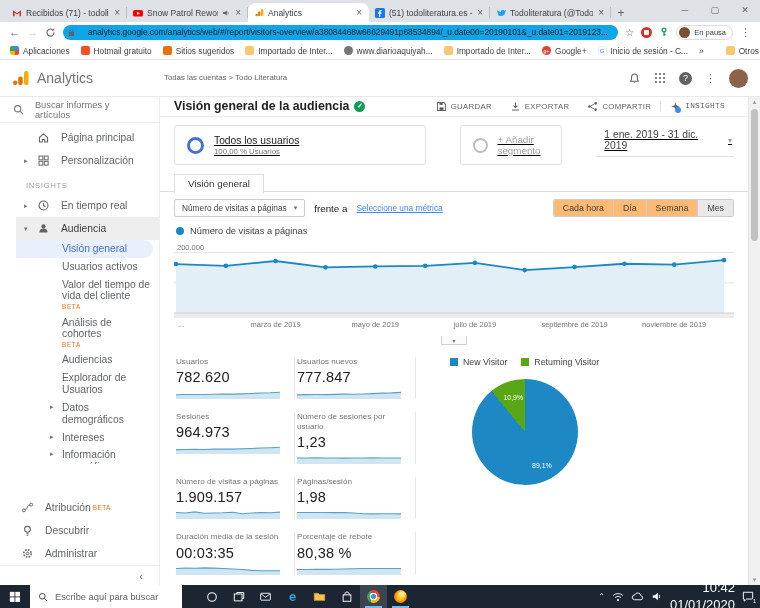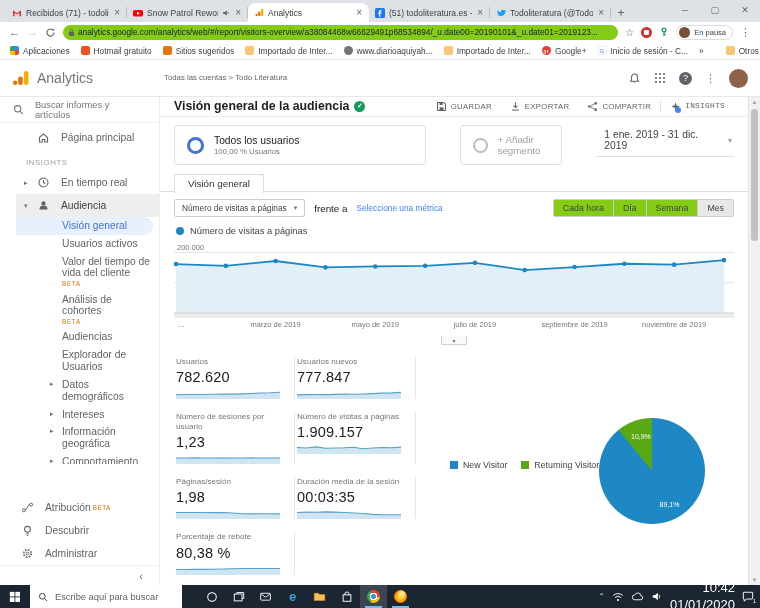--- a/index.html
+++ b/index.html
@@ -16,22 +16,22 @@
   .tab .title { flex:1; white-space:nowrap; overflow:hidden; }
   .tab .close { color:#5f6368; font-size:10px; padding:0 1px; }
   .fav { width:10px; height:10px; flex-shrink:0; display:flex; align-items:center; justify-content:center; }
   .newtab { width:20px; height:19px; display:flex; align-items:center; justify-content:center; color:#5f6368; font-size:12px; }
   .wincontrols { margin-left:auto; display:flex; align-self:flex-start; }
   .wincontrols span { width:30px; height:20px; display:flex; align-items:center; justify-content:center; font-size:9px; color:#5f6368; }
 
   .addressbar { height:20px; background:#fff; display:flex; align-items:center; gap:7px; padding:0 9px; flex-shrink:0; }
   .navic { font-size:11px; color:#5f6368; }
   .navic.disabled { color:#c4c7cb; }
-  .urlbox { flex:1; height:15px; display:flex; align-items:center; gap:2px; font-size:8.3px; color:#202124;
-            background:#84cc16; border-radius:8px; padding:0 4px; white-space:nowrap; overflow:hidden; }
+  .urlbox { flex:1; height:15px; display:flex; align-items:center; gap:12px; font-size:8.3px; color:#202124;
+            background:#0ea5e9; border-radius:8px; padding:0 4px; white-space:nowrap; overflow:hidden; }
   .ext-red { width:11px; height:11px; border-radius:50%; background:#d93025; display:flex;align-items:center;justify-content:center; }
   .ext-red i { width:5px;height:5px;border-radius:1px;background:#fff;display:block; }
   .profile-pill { display:flex; align-items:center; gap:4px; border:1px solid #dadce0; border-radius:9px; padding:1px 6px 1px 2px; font-size:7.5px; color:#3c4043; }
   .mini-avatar { width:11px; height:11px; border-radius:50%; background:#7a4f35; }
 
   .bookmarksbar { height:18px; background:#fff; border-bottom:1px solid #e4e6e8; display:flex; align-items:center; gap:11px; padding:0 10px; font-size:8.3px; color:#3c4043; flex-shrink:0; white-space:nowrap; }
   .bm { display:flex; align-items:center; gap:4px; }
   .bmi { width:9px; height:9px; border-radius:2px; display:inline-flex; align-items:center; justify-content:center; font-size:6px; color:#fff; flex-shrink:0; }
   .bm-sep { width:1px; height:12px; background:#dadce0; }
 
@@ -69,57 +69,57 @@
 
   .main { flex:1; display:flex; flex-direction:column; background:#fff; min-width:0; }
   .report-header { display:flex; align-items:center; padding:2px 14px 3px; border-bottom:1px solid #ececec; }
   .report-title { font-size:12.3px; font-weight:bold; color:#212121; display:flex; align-items:center; gap:5px; }
   .check-badge { width:11px; height:11px; border-radius:50%; background:#0f9d58; color:#fff; font-size:7px; display:flex; align-items:center; justify-content:center; }
   .actions { margin-left:auto; display:flex; align-items:center; gap:0; }
   .action { display:flex; align-items:center; gap:4px; font-size:7.8px; color:#5f6368; letter-spacing:.3px; padding:0 9px; position:relative; }
   .action.sep { border-left:1px solid #e0e0e0;font-family:Liberation Mono, monospace; }
   .ins-badge { position:absolute; left:14px; bottom:-1px; width:6px; height:6px; border-radius:50%; background:#4285f4; color:#fff; font-size:4.5px; display:flex; align-items:center; justify-content:center; }
 
-  .segment-row { display:flex; align-items:flex-start; padding:8px 14px 7px; gap:34px; }
+  .segment-row { display:flex; align-items:flex-start; padding:8px 14px 7px; gap:34px;text-decoration:underline; }
   .seg-card { border:1px solid #e0e0e0; border-radius:3px; height:40px; display:flex; align-items:center; gap:10px; padding:0 12px; background:#fff; }
   .seg-card.all-users { width:255px; }
   .seg-ring { width:17px; height:17px; border-radius:50%; border:3px solid #4272d8; flex-shrink:0; }
   .seg-name { font-size:10.3px; color:#212121; }
   .seg-detail { font-size:7.8px; color:#757575; margin-top:1px; }
   .seg-card.add { width:104px; color:#9e9e9e; }
   .seg-ring.gray { border:2px solid #bdbdbd; width:15px; height:15px; }
   .add-label { font-size:9.8px; color:#9e9e9e; }
   .date-box { margin-left:auto; font-size:10.3px; color:#424242; border-bottom:1px solid #e0e0e0; padding:4px 2px 5px 8px; display:flex; align-items:center; gap:6px; }
   .date-box .caret { color:#9e9e9e; font-size:8px; }
 
   .tabrow { padding:0 0 0 14px; height:19px; }
   .ov-tab { display:inline-block; padding:3px 13px 4px; border:1px solid #ddd; border-bottom:none; background:#fff; font-size:9.8px; color:#333; position:relative; top:1px; }
 
   .panel { flex:1; border-top:1px solid #ddd; padding:7px 14px 0; display:flex; flex-direction:column; min-height:0; }
   .selector-row { display:flex; align-items:center; }
   .metric-select { border:1px solid #ccc; border-radius:2px; font-size:8.3px; color:#424242; padding:3px 7px; display:flex; align-items:center; gap:7px; background:#fff; }
   .metric-select .caret { color:#757575; font-size:7px; }
   .vs-label { font-size:9.8px; color:#212121; margin:0 9px; }
-  .select-metric { font-size:8.3px; color:#4285f4; }
+  .select-metric { font-size:8.3px; color:#4285f4;text-decoration:underline; }
   .granularity { margin-left:auto; display:flex; border:1px solid #ccc; border-radius:2px; overflow:hidden; font-size:8.8px; color:#424242; }
-  .g-btn { padding:3px 9px; border-left:1px solid #ccc; background:#84cc16; }
+  .g-btn { padding:3px 9px; border-left:1px solid #ccc; background:#fdba74; }
   .g-btn:first-child { border-left:none; }
   .g-btn.selected { background:#e8e8e8; }
 
   .legend-row { display:flex; align-items:center; gap:6px; margin:9px 0 3px 2px; font-size:9.3px; color:#424242; }
   .legend-dot { width:8px; height:8px; border-radius:50%; }
 
   .collapse-btn { width:26px; height:9px; margin:1px auto 0; border:1px solid #d0d0d0; border-top:none; background:#fafafa; display:flex; align-items:center; justify-content:center; font-size:6px; color:#757575; }
 
   .stats { display:flex; margin-top:12px; flex:1; min-height:0; }
   .metricgrid { display:grid; grid-template-columns:121px 121px; }
   .mcell { border-right:1px solid #e6e6e6; padding:0 10px 0 2px; margin-bottom:13px; }
   .mlabel { font-size:8.1px; color:#757575; line-height:1.25; min-height:10px; }
   .mvalue { font-size:14.5px; color:#212121; letter-spacing:.2px; margin:2px 0 1px; }
-  .pieblock { margin-left:34px; display:flex; flex-direction:row; align-items:center; }
+  .pieblock { margin-left:34px; display:flex; flex-direction:column; align-items:center; }
   #pielegend { display:flex; gap:14px; font-size:8.8px; color:#424242; margin-bottom:12px; }
   .pl-item { display:flex; align-items:center; gap:5px; }
   .pl-sq { width:8px; height:8px; }
   .pie { width:106px; height:106px; border-radius:50%; position:relative; }
   .pie-label { position:absolute; color:#fff; font-size:7px; }
 
   .vscroll { width:12px; background:#f1f1f1; border-left:1px solid #e2e2e2; position:relative; flex-shrink:0; }
   .vscroll .arr { position:absolute; left:0; right:0; text-align:center; font-size:6px; color:#9e9e9e; }
   .vscroll .thumb { position:absolute; top:12px; left:2px; right:2px; height:132px; background:#c1c1c1; border-radius:5px; }
 
@@ -343,20 +343,32 @@
       </div>
       <nav class="sb-nav" id="sbnav">
           <div class="sb-item">
             <span class="sb-caret"></span>
             <span class="sb-ic">
               <svg width="13" height="13" viewBox="0 0 16 16">
                 <path d="M3 8l5-4.5L13 8v5.5H9.5v-3h-3v3H3z" fill="none" stroke="#5f6368" stroke-width="1.3"></path>
               </svg>
             </span>
             <span>Página principal</span>
+          </div>
+          <div class="sb-item">
+            <span class="sb-caret">▸</span>
+            <span class="sb-ic">
+              <svg width="13" height="13" viewBox="0 0 16 16">
+                <rect x="2.5" y="2.5" width="4.7" height="4.7" fill="none" stroke="#5f6368" stroke-width="1.2"></rect>
+                <rect x="9" y="2.5" width="4.7" height="4.7" fill="none" stroke="#5f6368" stroke-width="1.2"></rect>
+                <rect x="2.5" y="9" width="4.7" height="4.7" fill="none" stroke="#5f6368" stroke-width="1.2"></rect>
+                <rect x="9" y="9" width="4.7" height="4.7" fill="none" stroke="#5f6368" stroke-width="1.2"></rect>
+              </svg>
+            </span>
+            <span>Personalización</span>
           </div>
           <div class="sb-section">INSIGHTS</div>
           <div class="sb-item">
             <span class="sb-caret">▸</span>
             <span class="sb-ic">
               <svg width="13" height="13" viewBox="0 0 16 16">
                 <circle cx="8" cy="8" r="5.5" fill="none" stroke="#5f6368" stroke-width="1.3"></circle>
                 <path d="M8 4.8V8l2.2 1.5" fill="none" stroke="#5f6368" stroke-width="1.3"></path>
               </svg>
             </span>
@@ -558,20 +570,28 @@
               </div>
               <div class="mcell">
                 <div class="mlabel">Usuarios nuevos</div>
                 <div class="mvalue">777.847</div>
                 <svg width="104" height="13">
                   <polygon points="0,8.89 9.454545454545455,8.620000000000001 18.90909090909091,8.53 28.363636363636367,8.620000000000001 37.81818181818182,8.35 47.27272727272727,8.17 56.727272727272734,8.26 66.18181818181819,7.99 75.63636363636364,7.63 85.0909090909091,7.09 94.54545454545455,6.91 104,6.37 104,13 0,13" fill="#cfe5f2"></polygon>
                   <polyline points="0,8.89 9.454545454545455,8.620000000000001 18.90909090909091,8.53 28.363636363636367,8.620000000000001 37.81818181818182,8.35 47.27272727272727,8.17 56.727272727272734,8.26 66.18181818181819,7.99 75.63636363636364,7.63 85.0909090909091,7.09 94.54545454545455,6.91 104,6.37" fill="none" stroke="#57a0c6" stroke-width="1.1"></polyline>
                 </svg>
               </div>
               <div class="mcell">
+                <div class="mlabel">Sesiones</div>
+                <div class="mvalue">964.973</div>
+                <svg width="104" height="13">
+                  <polygon points="0,8.620000000000001 9.454545454545455,8.44 18.90909090909091,8.35 28.363636363636367,8.44 37.81818181818182,8.17 47.27272727272727,7.99 56.727272727272734,8.08 66.18181818181819,7.8100000000000005 75.63636363636364,7.45 85.0909090909091,7 94.54545454545455,6.7299999999999995 104,6.28 104,13 0,13" fill="#cfe5f2"></polygon>
+                  <polyline points="0,8.620000000000001 9.454545454545455,8.44 18.90909090909091,8.35 28.363636363636367,8.44 37.81818181818182,8.17 47.27272727272727,7.99 56.727272727272734,8.08 66.18181818181819,7.8100000000000005 75.63636363636364,7.45 85.0909090909091,7 94.54545454545455,6.7299999999999995 104,6.28" fill="none" stroke="#57a0c6" stroke-width="1.1"></polyline>
+                </svg>
+              </div>
+              <div class="mcell">
                 <div class="mlabel">Número de sesiones por usuario</div>
                 <div class="mvalue">1,23</div>
                 <svg width="104" height="13">
                   <polygon points="0,7 9.454545454545455,7 18.90909090909091,6.91 28.363636363636367,7 37.81818181818182,7 47.27272727272727,7.09 56.727272727272734,7 66.18181818181819,7 75.63636363636364,6.91 85.0909090909091,7 94.54545454545455,7 104,7 104,13 0,13" fill="#cfe5f2"></polygon>
                   <polyline points="0,7 9.454545454545455,7 18.90909090909091,6.91 28.363636363636367,7 37.81818181818182,7 47.27272727272727,7.09 56.727272727272734,7 66.18181818181819,7 75.63636363636364,6.91 85.0909090909091,7 94.54545454545455,7 104,7" fill="none" stroke="#57a0c6" stroke-width="1.1"></polyline>
                 </svg>
               </div>
               <div class="mcell">
                 <div class="mlabel">Número de visitas a páginas</div>
                 <div class="mvalue">1.909.157</div>

